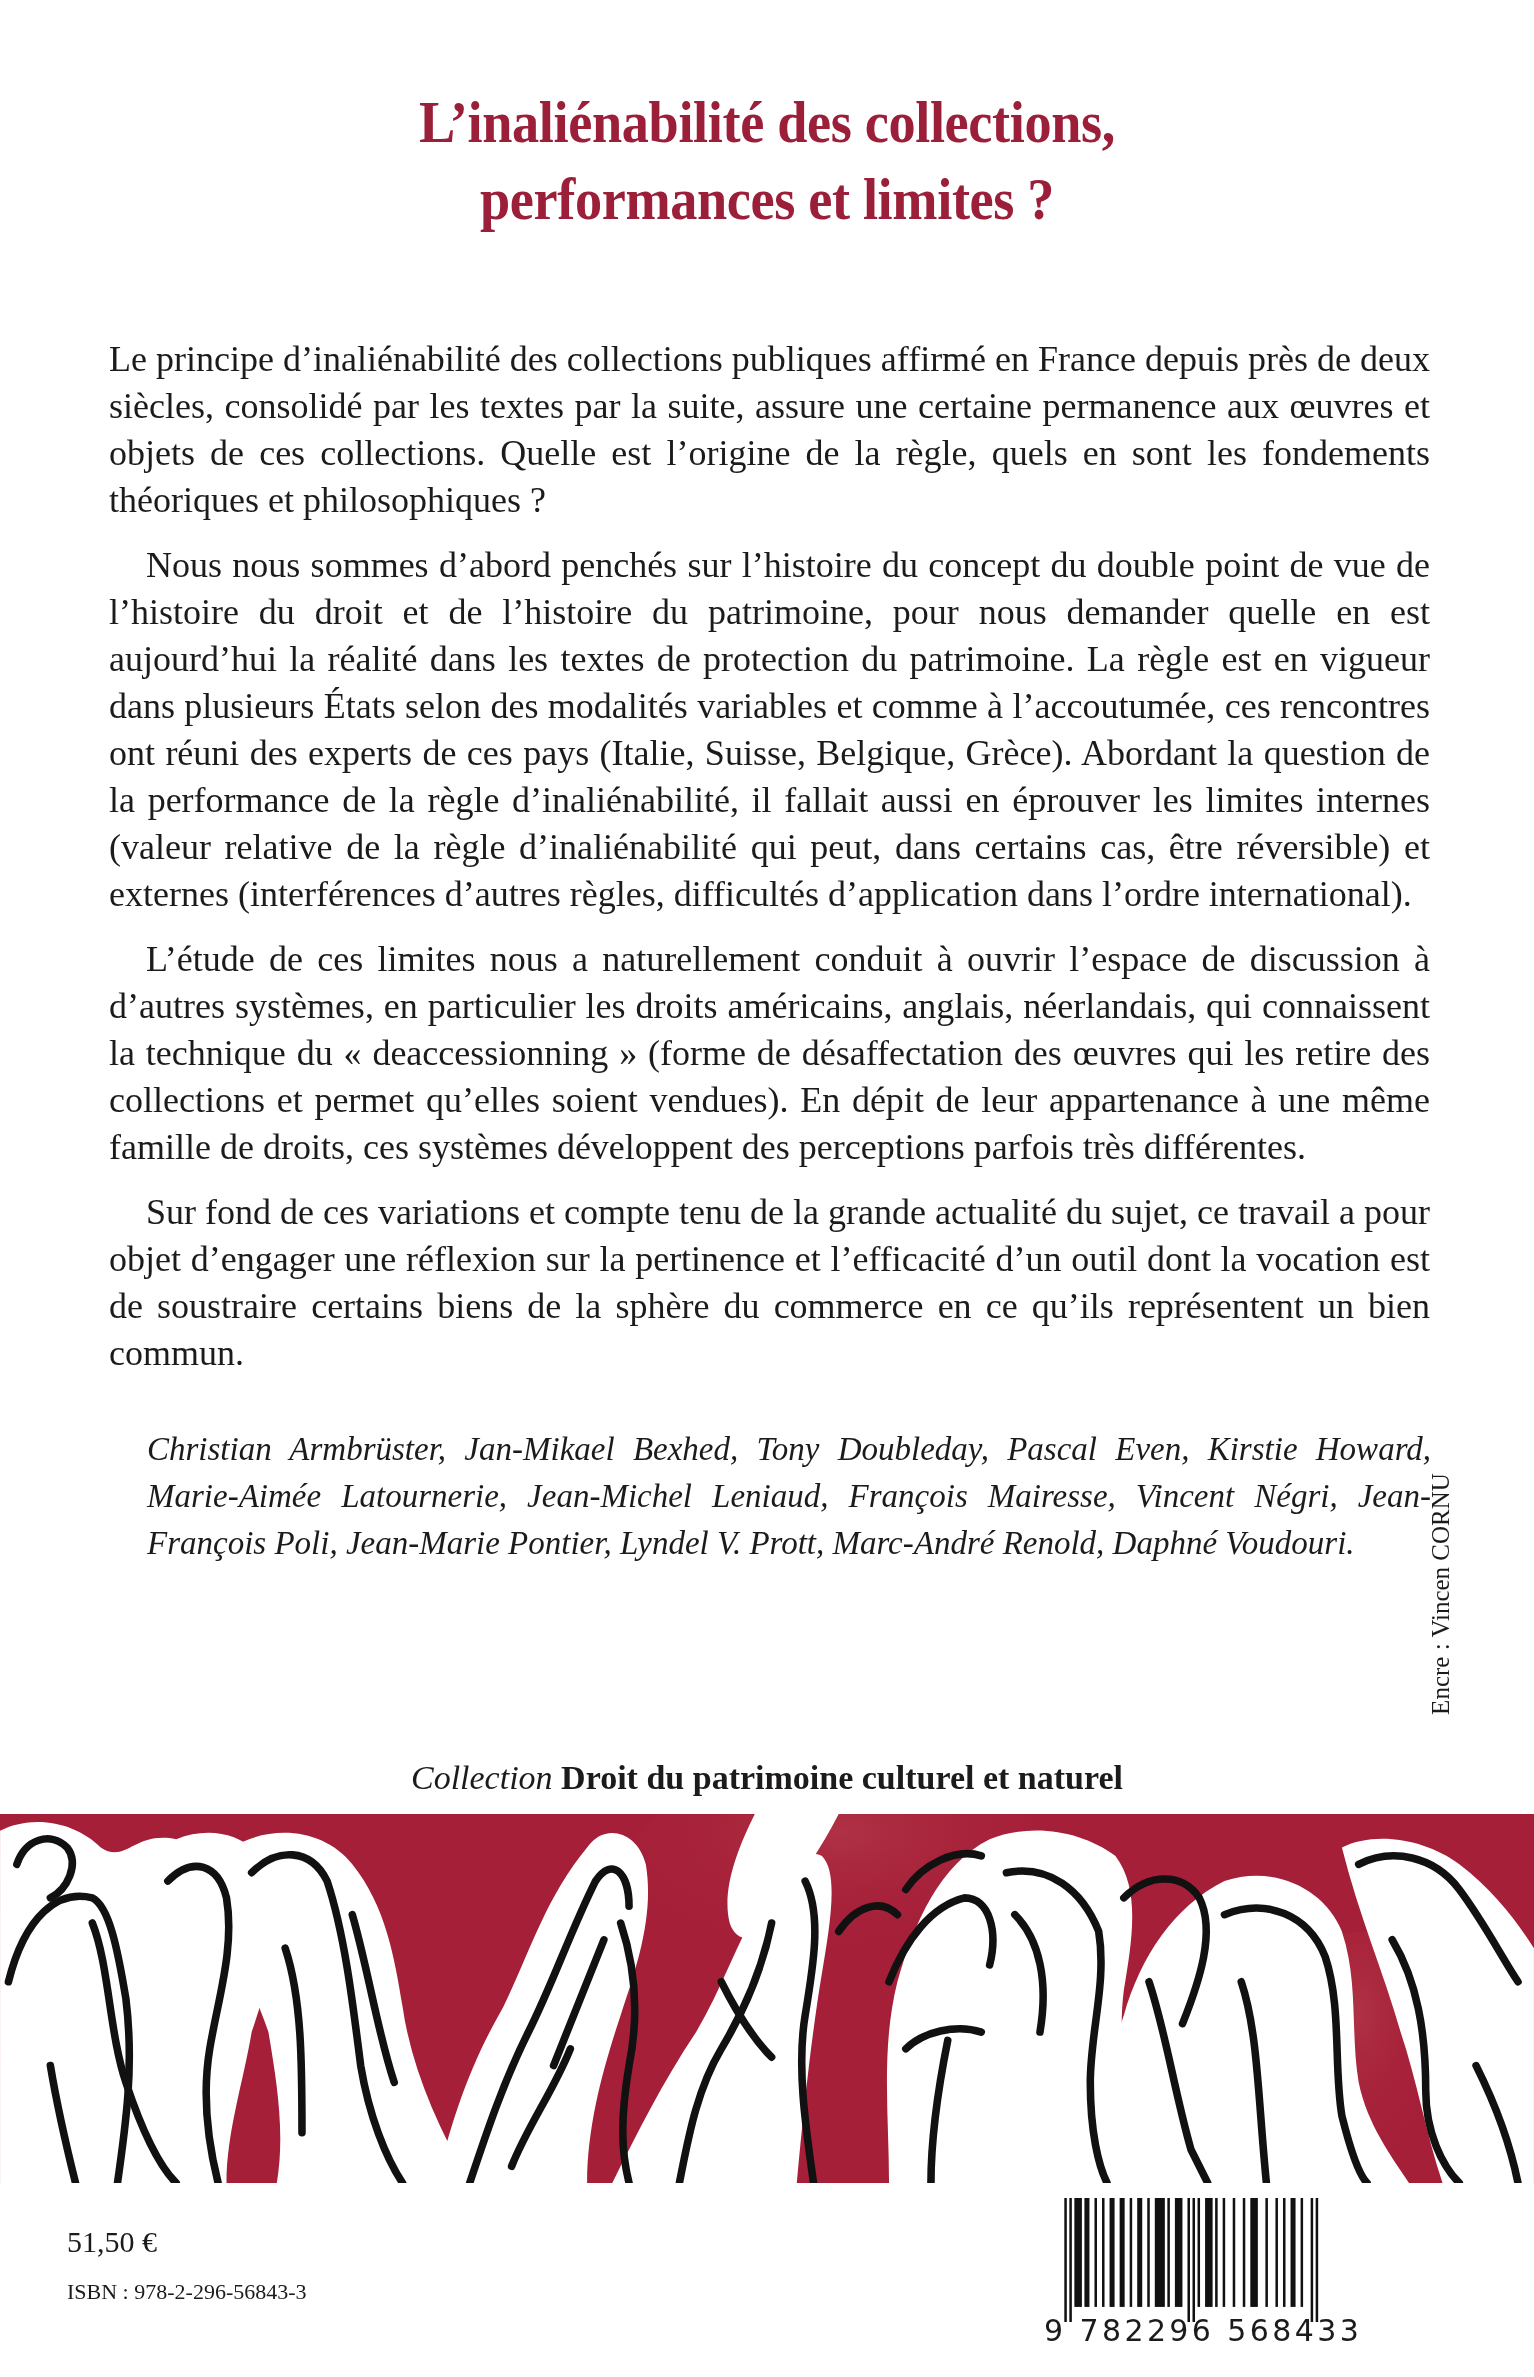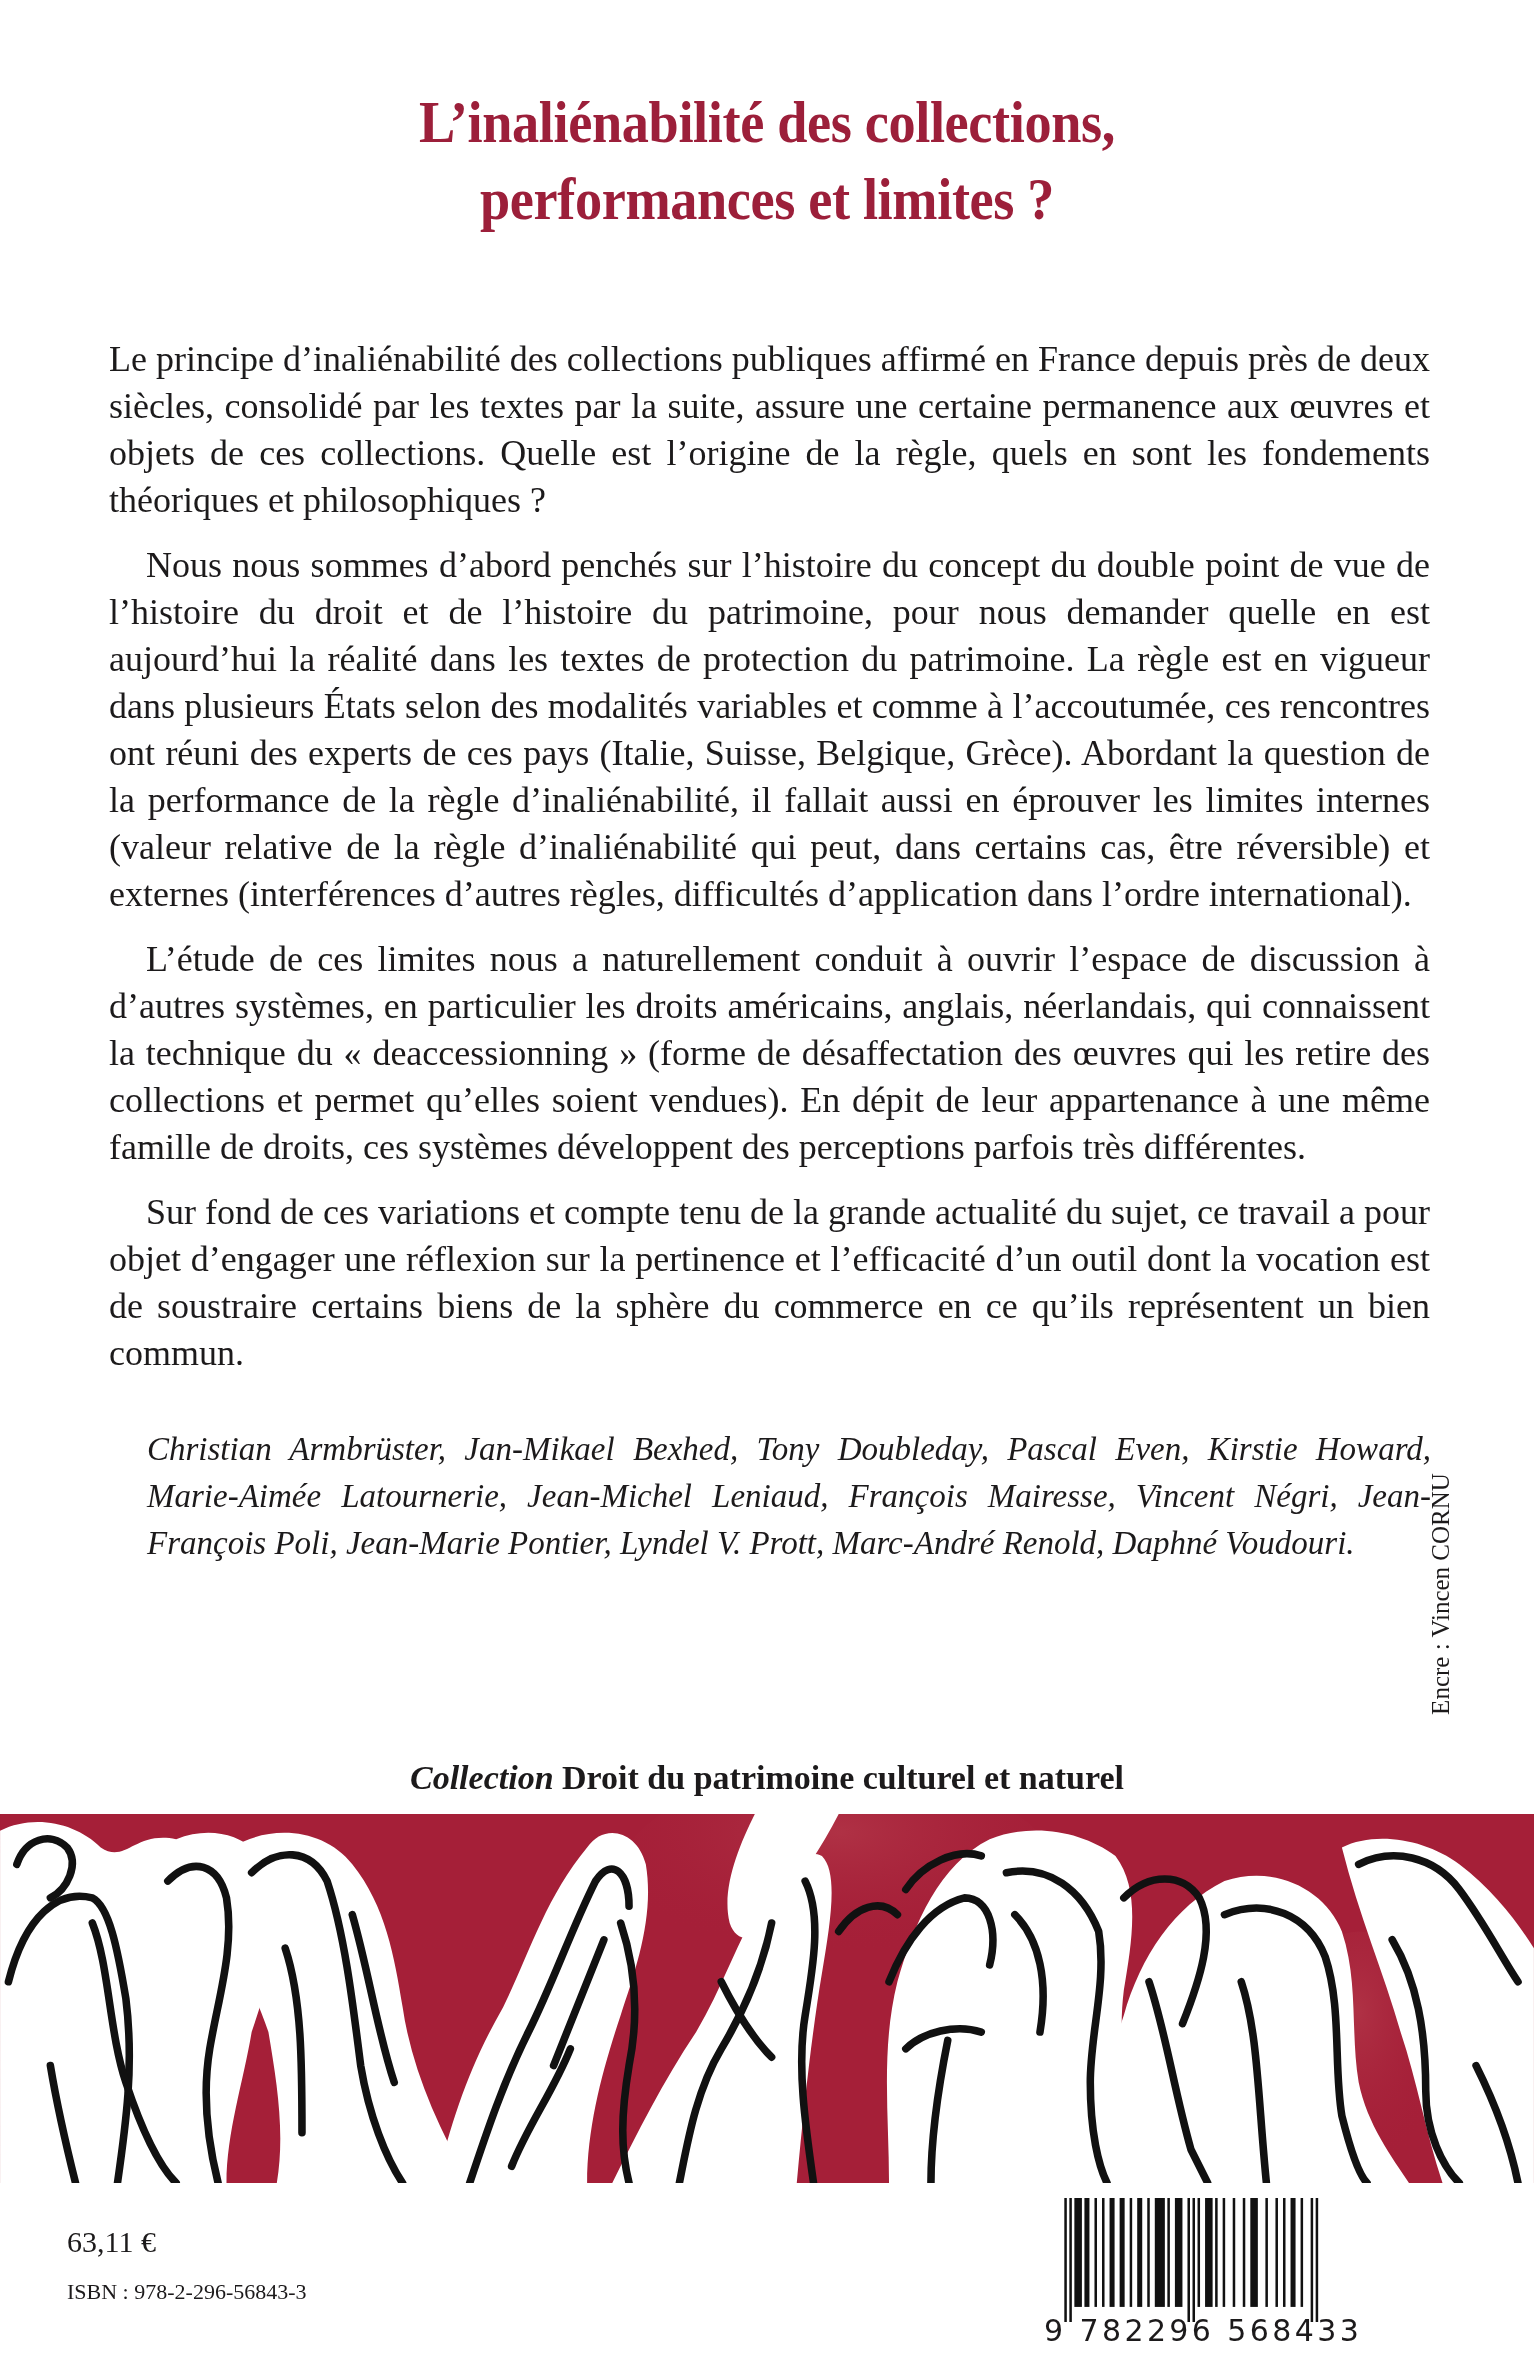--- a/index.html
+++ b/index.html
@@ -32,21 +32,21 @@
     }
     .credit span {
       position: absolute; left: 50%; top: 50%; white-space: nowrap;
       font-size: 25px; transform: translate(-50%, -50%) rotate(-90deg);
     }
 
     .collection {
       position: absolute; left: 0; top: 1753px; width: 1534px; text-align: center;
       font-size: 34px; line-height: 50px;
     }
-    .collection .label { font-style: italic; font-weight: bold; }
+    .collection .label { font-style: italic; font-weight: normal; }
     .collection .name { font-weight: bold; }
 
     .art {
       position: absolute; left: 0; top: 1814px; width: 1534px; height: 369px;
       background: #a51f38; overflow: hidden;
     }
     .art svg { position: absolute; left: 0; top: 0; }
 
     .price {
       position: absolute; left: 67px; top: 2223px; font-size: 30px; line-height: 37px;
@@ -144,21 +144,21 @@
       <path d="M1370,200 C1390,260 1400,330 1420,400 C1430,420 1440,440 1440,440"></path>
       <path d="M1460,120 C1510,100 1560,120 1580,170 C1600,230 1590,300 1600,360 C1610,400 1620,430 1630,440"></path>
       <path d="M1480,200 C1500,260 1500,340 1510,440"></path>
       <path d="M1620,60 C1660,40 1710,50 1740,90 C1770,130 1790,170 1810,200"></path>
       <path d="M1660,150 C1690,200 1700,260 1700,330 C1700,380 1720,420 1740,440"></path>
       <path d="M1760,300 C1780,340 1800,390 1810,440"></path>
     </g>
   </svg>
 </div>
 
-<div class="price">63,11 €</div>
+<div class="price">51,50 €</div>
 <div class="isbn">ISBN : 978-2-296-56843-3</div>
 
 <div class="barcode">
   <svg class="bars" width="257" height="124" viewBox="0 0 306 148">
     <g fill="#111111">
       <rect x="0" y="0" width="3" height="148"></rect>
       <rect x="6" y="0" width="3" height="148"></rect>
       <rect x="12" y="0" width="9" height="130"></rect>
       <rect x="24" y="0" width="6" height="130"></rect>
       <rect x="36" y="0" width="3" height="130"></rect>

